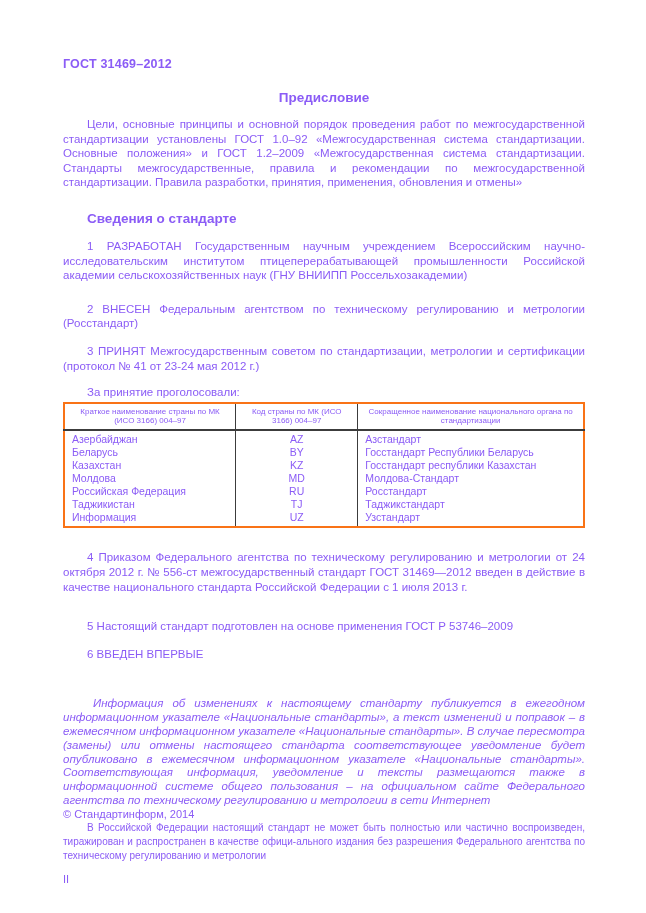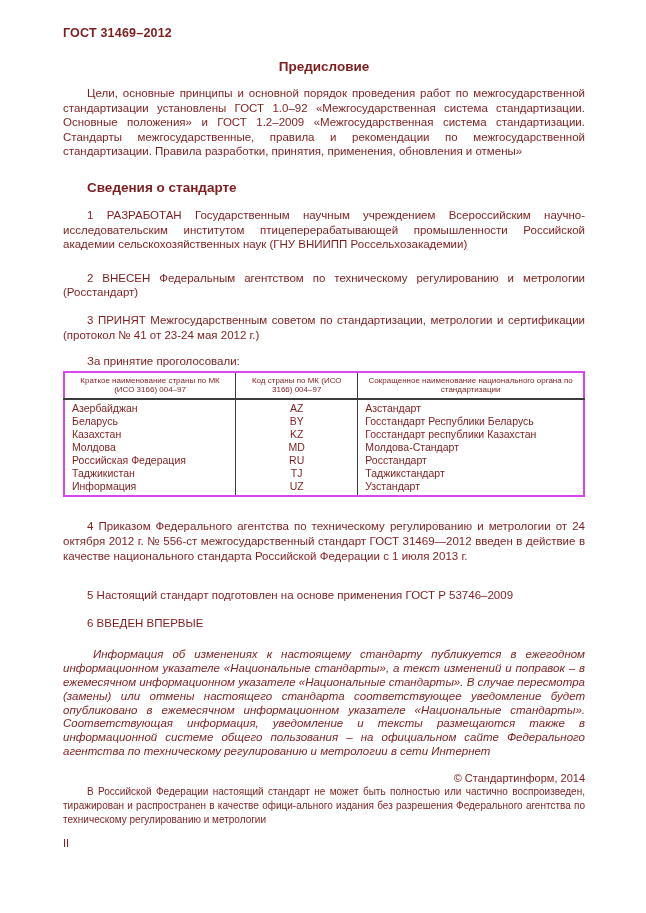--- a/index.html
+++ b/index.html
@@ -6,23 +6,23 @@
     margin: 0;
     padding: 0;
     background: #ffffff;
   }
   .page {
     position: relative;
     width: 646px;
     height: 913px;
     background: #ffffff;
     box-sizing: border-box;
-    padding: 26px 61px 0 63px;
+    padding: 57px 61px 0 63px;
     font-family: "Liberation Sans", "DejaVu Sans", sans-serif;
-    color: #7f1d1d;
+    color: #8b5cf6;
     overflow: hidden;
   }
   .doc-header {
     font-weight: bold;
     font-size: 12.5px;
     letter-spacing: 0.2px;
   }
   .doc-title {
     margin-top: 19px;
     text-align: center;
@@ -45,21 +45,21 @@
   p.clause-1 { margin-top: 13px; }
   p.clause-2 { margin-top: 19px; }
   p.clause-3 { margin-top: 13px; }
   p.vote-caption {
     margin-top: 12px;
     margin-bottom: 2px;
   }
   table.vote-table {
     width: 100%;
     border-collapse: collapse;
-    border: 2px solid #d946ef;
+    border: 2px solid #f97316;
     table-layout: fixed;
   }
   table.vote-table col.c1 { width: 33%; }
   table.vote-table col.c2 { width: 23.5%; }
   table.vote-table col.c3 { width: 43.5%; }
   table.vote-table th {
     font-weight: normal;
     font-size: 8px;
     line-height: 9.5px;
     text-align: center;
@@ -78,30 +78,29 @@
     overflow: hidden;
   }
   table.vote-table td:first-child { border-left: none; }
   table.vote-table tr.first-row td { padding-top: 2px; }
   table.vote-table tr.last-row td { padding-bottom: 2px; }
   td.code-cell { text-align: center; }
   p.clause-4 { margin-top: 22px; }
   p.clause-5 { margin-top: 25px; }
   p.clause-6 { margin-top: 13px; }
   p.notice {
-    margin: 18px 0 0 0;
+    margin: 36px 0 0 0;
     font-style: italic;
     font-size: 11.5px;
     line-height: 13.8px;
     text-align: justify;
     text-indent: 30px;
   }
   .copyright-line {
-    margin-top: 13px;
-    text-align: right;
+    text-align: left;
     font-size: 11px;
   }
   p.restriction {
     margin-top: 1px;
     font-size: 10px;
     line-height: 14.2px;
     text-align: justify;
     text-indent: 24px;
   }
   .page-number {

